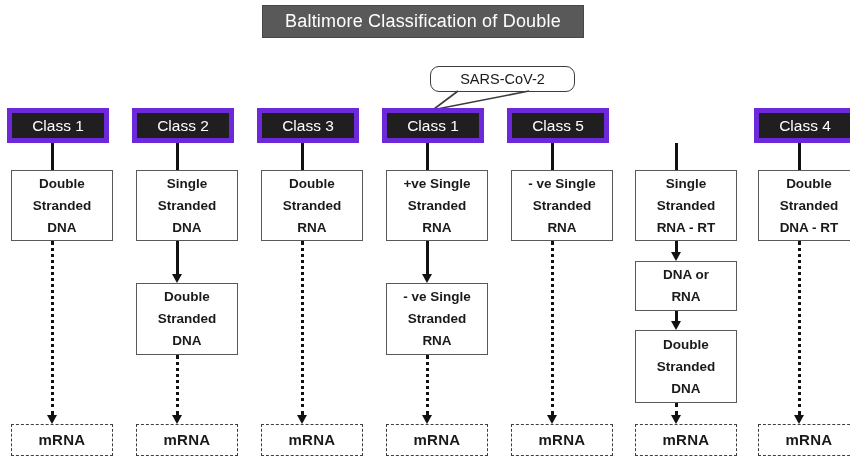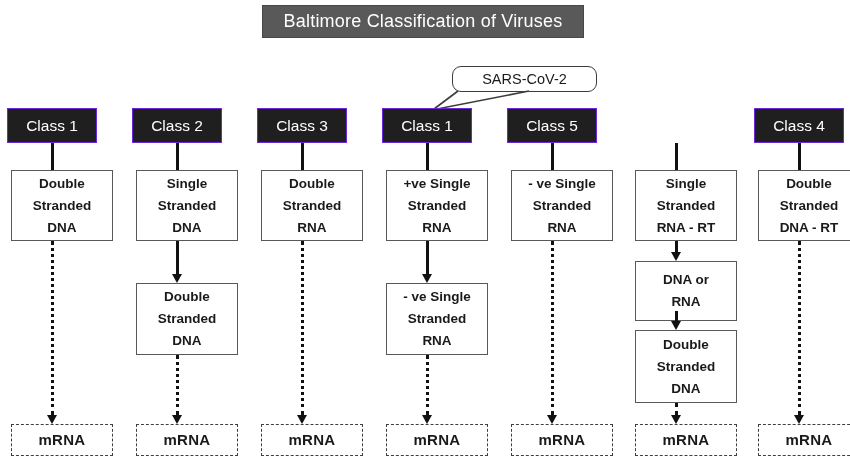--- a/index.html
+++ b/index.html
@@ -11,40 +11,40 @@
   .title-bar{
     position:absolute;left:262px;top:5px;width:322px;height:33px;
     background:#595959;border:1px solid #474747;box-sizing:border-box;
     color:#ffffff;font-size:18px;font-weight:400;letter-spacing:.2px;
     display:flex;align-items:center;justify-content:center;
   }
   
   .callout{
     position:absolute;left:430px;top:66px;width:145px;height:26px;
     background:#fff;border:1.6px solid #3c3c3c;border-radius:9px;box-sizing:border-box;
-    font-size:14.5px;display:flex;align-items:center;justify-content:center;margin-left:22px;
+    font-size:14.5px;display:flex;align-items:center;justify-content:center;
   }
   .callout-tail{position:absolute;left:425px;top:90px;width:120px;height:21px;}
   
   .col{position:absolute;top:108px;width:102px;height:348px;}
   .chead{
-    position:absolute;top:0;left:6px;width:90px;height:35px;box-sizing:border-box;
-    background:#1f1f1f;border:1px solid #6d28d9;color:#fff;font-size:15.5px;
+    position:absolute;top:0;left:6px;width:102px;height:35px;box-sizing:border-box;
+    background:#1f1f1f;border:5px solid #6d28d9;color:#fff;font-size:15.5px;
     display:flex;align-items:center;justify-content:center;
   }
   .conn{position:absolute;top:35px;height:27px;left:50%;width:3px;margin-left:-1.5px;background:#111;}
   .vbox{
     position:absolute;left:0;width:100%;box-sizing:border-box;background:#fff;
     border:1.6px solid #58595b;font-weight:bold;font-size:13.5px;line-height:22px;
     text-align:center;white-space:pre-line;
     display:flex;align-items:center;justify-content:center;margin-left:10px;
   }
   .b1{top:62px;height:71px;}
   .b2{top:175px;height:72px;}
-  .b6a{top:153px;height:60px;}
+  .b6a{top:153px;height:50px;}
   .b6b{top:222px;height:73px;}
   .mrna{top:316px;height:32px;border:1.6px dashed #3f3f3f;font-size:15px;letter-spacing:.3px;}
   
   .varrow{
     position:absolute;left:50%;transform:translateX(-50%);
     display:flex;flex-direction:column;align-items:center;
   }
   .varrow .shaft{flex:1 0 auto;width:0;}
   .shaft.solid{border-left:3px solid #111;}
   .shaft.dot{border-left:3px dotted #111;}
@@ -58,21 +58,21 @@
   .arr-d1{top:247px;height:69px;}
   .arr-t1{top:133px;height:20px;}
   .arr-t2{top:203px;height:19px;}
   .arr-d6{top:295px;height:21px;}
 </style>
 </head>
 <body>
 
 <div id="stage">
 
-  <div class="title-bar">Baltimore Classification of Viruses</div>
+  <div class="title-bar">Baltimore Classification of Double</div>
 
   <div class="callout">SARS-CoV-2</div>
   <svg class="callout-tail" viewBox="0 0 120 21">
     <path d="M33 1 L9 19" stroke="#3c3c3c" stroke-width="1.6" fill="none"></path>
     <path d="M104 1 L12 19" stroke="#3c3c3c" stroke-width="1.6" fill="none"></path>
   </svg>
 
   <div class="col" style="left:1px">
     <div class="chead">Class 1</div>
     <div class="conn"></div>

